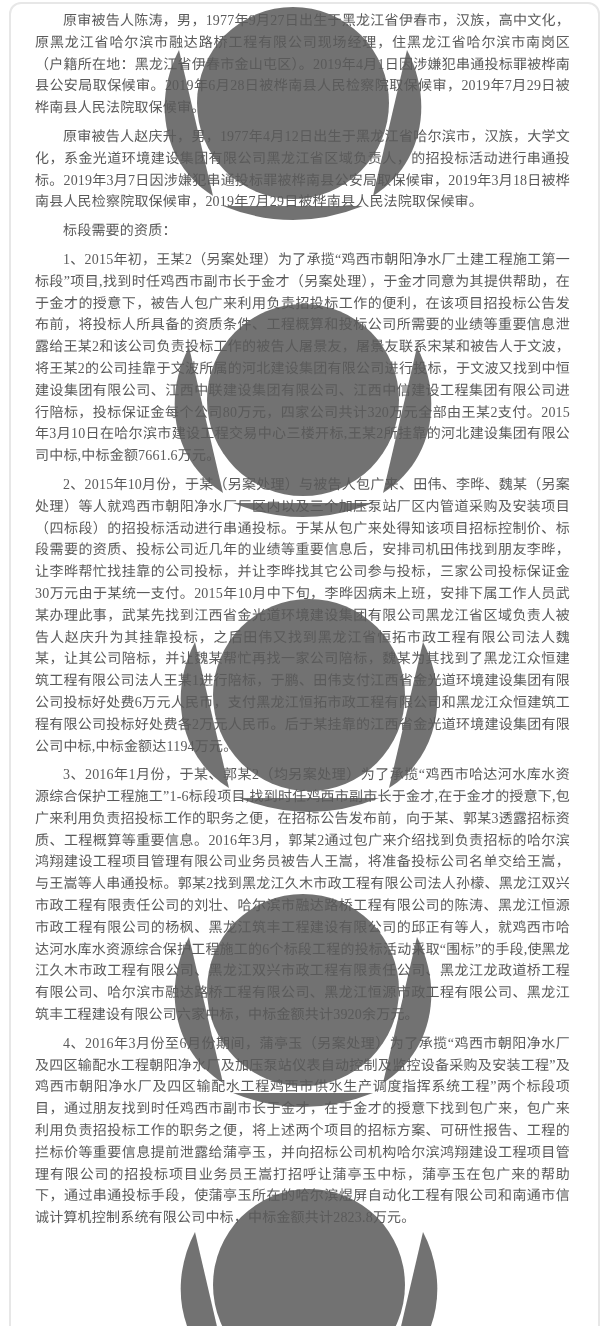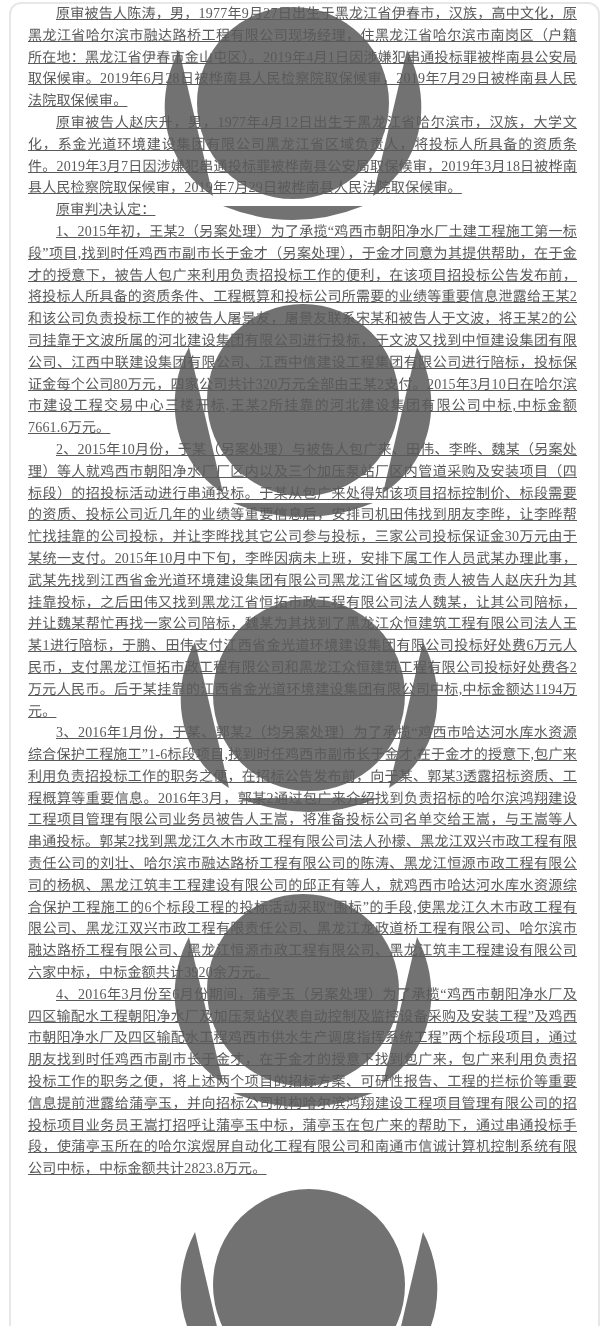--- a/index.html
+++ b/index.html
@@ -27,21 +27,21 @@
   .watermarks{position:absolute;inset:0;overflow:hidden;pointer-events:none;}
   .wm{
     position:absolute;width:440px;height:310px;opacity:.55;
   }
   .content{
     position:absolute;left:28px;top:3px;width:549px;
     color:var(--text);
     font-size:14px;line-height:21.8px;letter-spacing:.2px;
     text-align:justify;
   }
-  .para{margin:0;text-indent:2em;text-decoration:underline;}
+  .para{margin:7px;text-indent:2em;}
 </style>
 </head>
 <body>
 
 <svg width="0" height="0" style="position:absolute" aria-hidden="true">
   <defs>
     <symbol id="emblem" viewBox="0 0 440 310">
       <circle cx="220" cy="145" r="96"></circle>
       <circle cx="220" cy="145" r="80"></circle>
       <path d="M220 80 l6 13 15 1 -11 10 3 15 -13 -8 -13 8 3 -15 -11 -10 15 -1 z"></path>
@@ -79,22 +79,22 @@
     <svg class="wm" style="top:845px;left:calc(50% - 220px)">
         <use href="#emblem"></use>
       </svg>
     <svg class="wm" style="top:1140px;left:calc(50% - 214px)">
         <use href="#emblem"></use>
       </svg>
   </div>
 
   <div class="content">
     <p class="para">原审被告人陈涛，男，1977年9月27日出生于黑龙江省伊春市，汉族，高中文化，原黑龙江省哈尔滨市融达路桥工程有限公司现场经理，住黑龙江省哈尔滨市南岗区（户籍所在地：黑龙江省伊春市金山屯区）。2019年4月1日因涉嫌犯串通投标罪被桦南县公安局取保候审。2019年6月28日被桦南县人民检察院取保候审，2019年7月29日被桦南县人民法院取保候审。</p>
-    <p class="para">原审被告人赵庆升，男，1977年4月12日出生于黑龙江省哈尔滨市，汉族，大学文化，系金光道环境建设集团有限公司黑龙江省区域负责人，将投标人所具备的资质条件。2019年3月7日因涉嫌犯串通投标罪被桦南县公安局取保候审，2019年3月18日被桦南县人民检察院取保候审，2019年7月29日被桦南县人民法院取保候审。</p>
-    <p class="para">原审判决认定：</p>
+    <p class="para">原审被告人赵庆升，男，1977年4月12日出生于黑龙江省哈尔滨市，汉族，大学文化，系金光道环境建设集团有限公司黑龙江省区域负责人，的招投标活动进行串通投标。2019年3月7日因涉嫌犯串通投标罪被桦南县公安局取保候审，2019年3月18日被桦南县人民检察院取保候审，2019年7月29日被桦南县人民法院取保候审。</p>
+    <p class="para">标段需要的资质：</p>
     <p class="para">1、2015年初，王某2（另案处理）为了承揽“鸡西市朝阳净水厂土建工程施工第一标段”项目,找到时任鸡西市副市长于金才（另案处理），于金才同意为其提供帮助，在于金才的授意下，被告人包广来利用负责招投标工作的便利，在该项目招投标公告发布前，将投标人所具备的资质条件、工程概算和投标公司所需要的业绩等重要信息泄露给王某2和该公司负责投标工作的被告人屠景友，屠景友联系宋某和被告人于文波，将王某2的公司挂靠于文波所属的河北建设集团有限公司进行投标，于文波又找到中恒建设集团有限公司、江西中联建设集团有限公司、江西中信建设工程集团有限公司进行陪标，投标保证金每个公司80万元，四家公司共计320万元全部由王某2支付。2015年3月10日在哈尔滨市建设工程交易中心三楼开标,王某2所挂靠的河北建设集团有限公司中标,中标金额7661.6万元。</p>
     <p class="para">2、2015年10月份，于某（另案处理）与被告人包广来、田伟、李晔、魏某（另案处理）等人就鸡西市朝阳净水厂厂区内以及三个加压泵站厂区内管道采购及安装项目（四标段）的招投标活动进行串通投标。于某从包广来处得知该项目招标控制价、标段需要的资质、投标公司近几年的业绩等重要信息后，安排司机田伟找到朋友李晔，让李晔帮忙找挂靠的公司投标，并让李晔找其它公司参与投标，三家公司投标保证金30万元由于某统一支付。2015年10月中下旬，李晔因病未上班，安排下属工作人员武某办理此事，武某先找到江西省金光道环境建设集团有限公司黑龙江省区域负责人被告人赵庆升为其挂靠投标，之后田伟又找到黑龙江省恒拓市政工程有限公司法人魏某，让其公司陪标，并让魏某帮忙再找一家公司陪标，魏某为其找到了黑龙江众恒建筑工程有限公司法人王某1进行陪标，于鹏、田伟支付江西省金光道环境建设集团有限公司投标好处费6万元人民币，支付黑龙江恒拓市政工程有限公司和黑龙江众恒建筑工程有限公司投标好处费各2万元人民币。后于某挂靠的江西省金光道环境建设集团有限公司中标,中标金额达1194万元。</p>
     <p class="para">3、2016年1月份，于某、郭某2（均另案处理）为了承揽“鸡西市哈达河水库水资源综合保护工程施工”1-6标段项目,找到时任鸡西市副市长于金才,在于金才的授意下,包广来利用负责招投标工作的职务之便，在招标公告发布前，向于某、郭某3透露招标资质、工程概算等重要信息。2016年3月，郭某2通过包广来介绍找到负责招标的哈尔滨鸿翔建设工程项目管理有限公司业务员被告人王嵩，将准备投标公司名单交给王嵩，与王嵩等人串通投标。郭某2找到黑龙江久木市政工程有限公司法人孙檬、黑龙江双兴市政工程有限责任公司的刘壮、哈尔滨市融达路桥工程有限公司的陈涛、黑龙江恒源市政工程有限公司的杨枫、黑龙江筑丰工程建设有限公司的邱正有等人，就鸡西市哈达河水库水资源综合保护工程施工的6个标段工程的投标活动采取“围标”的手段,使黑龙江久木市政工程有限公司、黑龙江双兴市政工程有限责任公司、黑龙江龙政道桥工程有限公司、哈尔滨市融达路桥工程有限公司、黑龙江恒源市政工程有限公司、黑龙江筑丰工程建设有限公司六家中标，中标金额共计3920余万元。</p>
     <p class="para">4、2016年3月份至6月份期间，蒲亭玉（另案处理）为了承揽“鸡西市朝阳净水厂及四区输配水工程朝阳净水厂及加压泵站仪表自动控制及监控设备采购及安装工程”及鸡西市朝阳净水厂及四区输配水工程鸡西市供水生产调度指挥系统工程”两个标段项目，通过朋友找到时任鸡西市副市长于金才，在于金才的授意下找到包广来，包广来利用负责招投标工作的职务之便，将上述两个项目的招标方案、可研性报告、工程的拦标价等重要信息提前泄露给蒲亭玉，并向招标公司机构哈尔滨鸿翔建设工程项目管理有限公司的招投标项目业务员王嵩打招呼让蒲亭玉中标，蒲亭玉在包广来的帮助下，通过串通投标手段，使蒲亭玉所在的哈尔滨煜屏自动化工程有限公司和南通市信诚计算机控制系统有限公司中标，中标金额共计2823.8万元。</p>
 
   </div>
 
 </div>
 
 </body></html>

